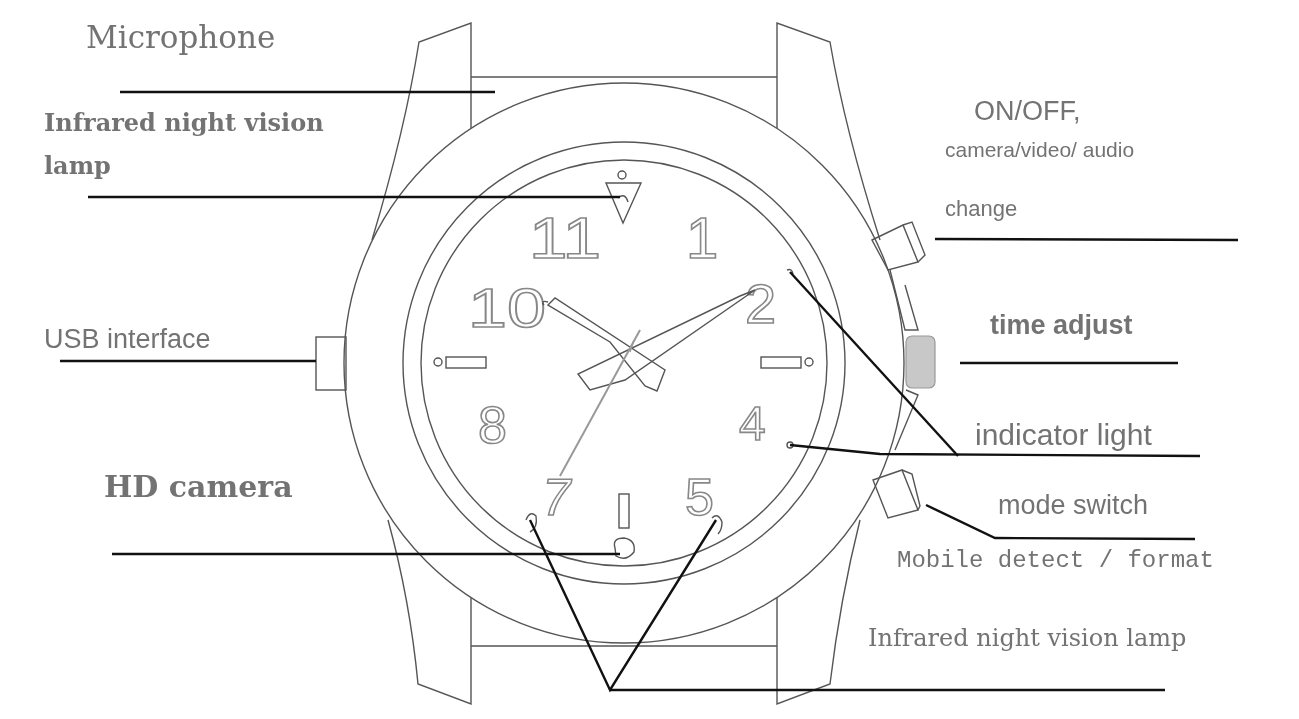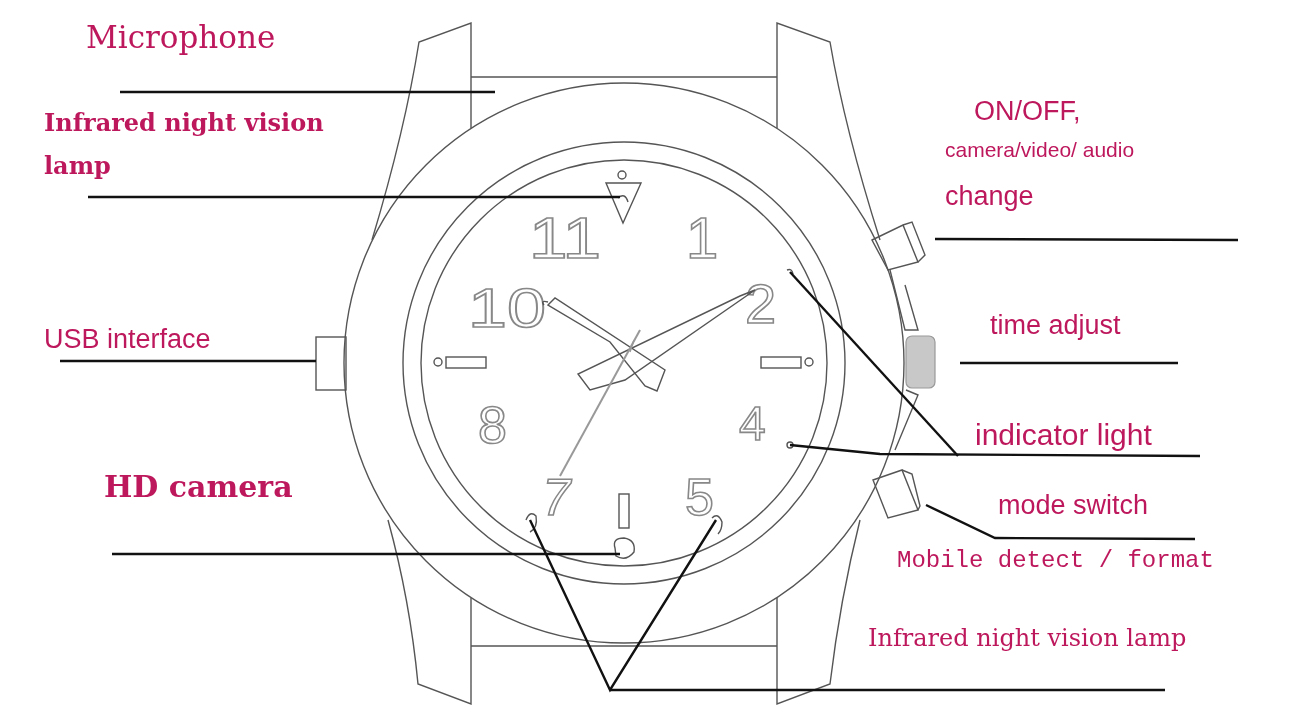--- a/index.html
+++ b/index.html
@@ -1,18 +1,18 @@
 <!DOCTYPE html>
 <html><head>
 <meta charset="utf-8">
 <style>
   html, body { margin: 0; padding: 0; background: #ffffff; }
   body { width: 1299px; height: 719px; position: relative; overflow: hidden; }
   #diagram { position: absolute; left: 0; top: 0; width: 1299px; height: 719px; }
-  .lbl { position: absolute; color: #be185d; white-space: nowrap; line-height: 1.12; }
+  .lbl { position: absolute; color: #737373; white-space: nowrap; line-height: 1.12; }
   .serif { font-family: "DejaVu Serif", "Liberation Serif", serif; }
   .sans  { font-family: "Liberation Sans", "DejaVu Sans", sans-serif; }
   .ln { stroke: #555; stroke-width: 1.4; fill: none; }
   .lead { stroke: #111; stroke-width: 2.4; fill: none; }
   .num { font-family: "Liberation Sans", "DejaVu Sans", sans-serif; fill: #fff; stroke: #888; stroke-width: 1.6; }
 </style>
 </head>
 <body>
 
 <svg id="diagram" viewBox="0 0 1299 719" xmlns="http://www.w3.org/2000/svg">
@@ -93,18 +93,18 @@
 </svg>
 
 <div class="lbl serif" style="left:86px; top:20px; font-size:31px;">Microphone</div>
 <div class="lbl serif" style="left:44px; top:110px; font-size:24px; font-weight:bold;">Infrared night vision</div>
 <div class="lbl serif" style="left:44px; top:153px; font-size:24px; font-weight:bold;">lamp</div>
 <div class="lbl sans" style="left:44px; top:324px; font-size:27px;">USB interface</div>
 <div class="lbl serif" style="left:78px; top:470px; font-size:30px; font-weight:bold;margin-left:26px;">HD camera</div>
 
 <div class="lbl sans" style="left:945px; top:96px; font-size:27px;margin-left:29px;">ON/OFF,</div>
 <div class="lbl sans" style="left:945px; top:138px; font-size:21px;">camera/video/ audio</div>
-<div class="lbl sans" style="left:945px; top:181px; font-size:27px;">change</div>
-<div class="lbl sans" style="left:990px; top:310px; font-size:27px;">time adjust</div>
+<div class="lbl sans" style="left:945px; top:197px; font-size:22px;">change</div>
+<div class="lbl sans" style="left:990px; top:310px; font-size:27px;font-weight:bold;">time adjust</div>
 <div class="lbl sans" style="left:975px; top:418px; font-size:30px;">indicator light</div>
 <div class="lbl sans" style="left:998px; top:490px; font-size:27px;">mode switch</div>
 <div class="lbl serif" style="left:897px; top:548px; font-size:24px;font-family:Liberation Mono, monospace;">Mobile detect / format</div>
 <div class="lbl serif" style="left:868px; top:625px; font-size:24px;">Infrared night vision lamp</div>
 
 </body></html>

